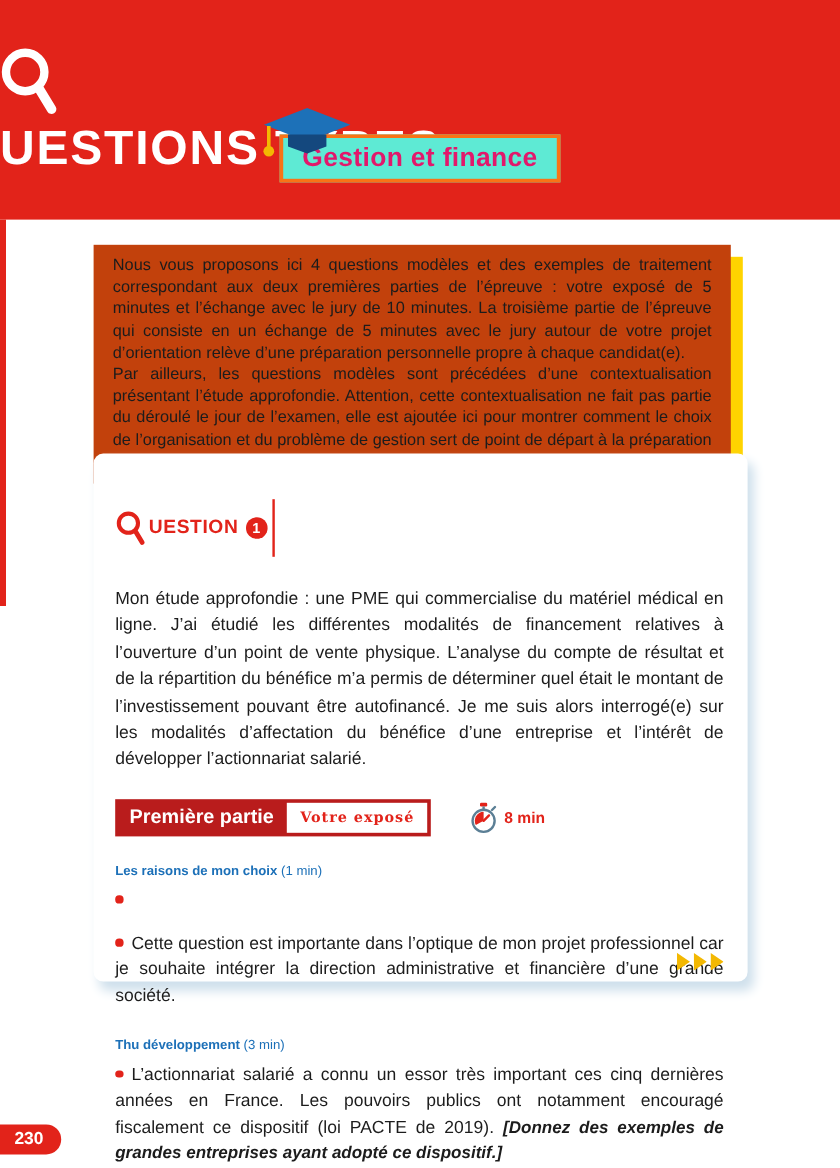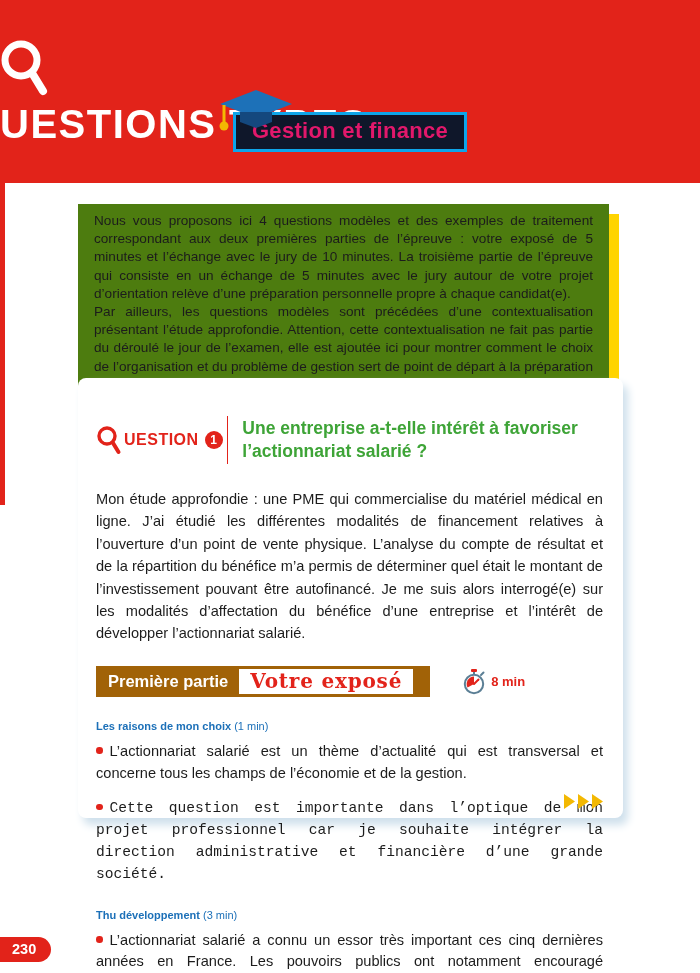--- a/index.html
+++ b/index.html
@@ -32,35 +32,35 @@
   .main-title .title-text {
     color:#ffffff; font-size:40px; font-weight:bold;
     letter-spacing:1.5px; line-height:48px;
   }
   .subject-wrap {
     position:absolute; left:0; top:112px; width:700px;
     display:flex; justify-content:center;
   }
   .subject-badge {
     position:relative;
-    background:#0f172a;
-    border:3px solid #0ea5e9;
+    background:#5eead4;
+    border:3px solid #f97316;
     padding:3px 16px 5px 16px;
   }
   .subject-badge .subject-label {
     color:#e2186b; font-size:22px; font-weight:bold; letter-spacing:0.3px;
   }
   .grad-cap {
     position:absolute; left:-20px; top:-27px;
   }
 
   
   .intro-box {
     position:absolute; left:78px; top:204px; width:531px;
-    background:#4d7c0f;
+    background:#c2410c;
     box-shadow:10px 10px 0 #ffd400;
     padding:8px 16px 9px 16px;
     font-size:13.6px; line-height:18.2px;
     color:#1c1c1c; text-align:justify;
   }
   .intro-box p { margin:0; }
 
   
   .card {
     position:absolute; left:78px; top:378px; width:545px; height:440px;
@@ -94,53 +94,53 @@
   .context-para {
     margin-top:24px;
     font-size:14.6px; line-height:22.4px;
     color:#1c1c1c; text-align:justify;
   }
   .context-para .lead { font-weight:normal; }
 
   
   .part-banner { margin-top:21px; display:flex; align-items:center; }
   .part-bar {
-    background:#a16207; height:31px;
+    background:#b91c1c; height:31px;
     display:flex; align-items:center;
-    padding:0 17px 0 12px;
+    padding:0 3px 0 12px;
   }
   .part-label {
     color:#ffffff; font-size:16.5px; font-weight:bold; padding-right:11px;
   }
   .part-type-box {
     background:#ffffff; height:25px;
     display:flex; align-items:center;
     padding:0 11px;
   }
   .part-type-label {
     font-family:"DejaVu Serif", serif;
-    color:#e2231a; font-size:20px; font-weight:bold; letter-spacing:0.8px;
+    color:#e2231a; font-size:12px; font-weight:bold; letter-spacing:0.8px;
   }
   .timer { display:flex; align-items:center; margin-left:32px; }
   .timer .duration {
     color:#e2231a; font-size:13px; font-weight:bold; margin-left:5px;
   }
 
   
   .section-heading {
     margin-top:23px;
     color:#1c70b8; font-size:11px; font-weight:bold;
   }
   .section-heading .dur { font-weight:normal; }
   .bullet {
     margin-top:9px;
     font-size:14.6px; line-height:21.8px;
     color:#1c1c1c; text-align:justify;
   }
-  .bullet + .bullet { margin-top:14px;font-family:Liberation Mono, monospace; }
+  .bullet + .bullet { margin-top:14px; }
   .dot {
     display:inline-block; width:6.5px; height:6.5px; border-radius:50%;
     background:#e2231a; margin-right:7px; position:relative; top:-2px;
   }
   .bullet .note { font-style:italic; font-weight:bold; font-size:14.2px; }
 
   
   .next-arrows {
     position:absolute; right:20px; bottom:9px;
     display:flex; align-items:center;
@@ -195,21 +195,20 @@
   <div class="question-header">
     <div class="q-label-block">
       <svg width="27" height="31" viewBox="0 0 27 31">
         <circle cx="11" cy="11" r="8" fill="none" stroke="#e2231a" stroke-width="3.4"></circle>
         <line x1="17" y1="18" x2="22.5" y2="27" stroke="#e2231a" stroke-width="4" stroke-linecap="round"></line>
       </svg>
       <span class="q-label">UESTION</span>
       <span class="q-num">1</span>
     </div>
     <div class="q-divider"></div>
-    <div class="q-title">Une entreprise a-t-elle intérêt à favoriser l’actionnariat salarié ?</div>
   </div>
 
   <p class="context-para"><span class="lead">Mon étude approfondie</span><span> : une PME qui commercialise du matériel médical en ligne. J’ai étudié les différentes modalités de financement relatives à l’ouverture d’un point de vente physique. L’analyse du compte de résultat et de la répartition du bénéfice m’a permis de déterminer quel était le montant de l’investissement pouvant être autofinancé. Je me suis alors interrogé(e) sur les modalités d’affectation du bénéfice d’une entreprise et l’intérêt de développer l’actionnariat salarié.</span></p>
 
   <div class="part-banner">
     <div class="part-bar">
       <span class="part-label">Première partie</span>
       <span class="part-type-box">
         <span class="part-type-label">Votre exposé</span>
       </span>
@@ -222,21 +221,21 @@
         <circle cx="12" cy="16" r="9.2" fill="#ffffff" stroke="#5b7f95" stroke-width="2"></circle>
         <path d="M12,16 L12,8.4 A7.6,7.6 0 0,0 5.5,19.5 Z" fill="#e2231a"></path>
         <line x1="12" y1="16" x2="16.5" y2="11.5" stroke="#e2231a" stroke-width="2" stroke-linecap="round"></line>
       </svg>
       <span class="duration">8 min</span>
     </div>
   </div>
 
   <h3 class="section-heading"><span>Les raisons de mon choix</span> <span class="dur">(1 min)</span></h3>
 
-  <p class="bullet"><span class="dot"></span><span>L’actionnariat salarié est un thème d’actualité qui est transversal et concerne tous les champs de l’économie et de la gestion.</span></p>
+  <p class="bullet"><span class="dot"></span></p>
 
   <p class="bullet"><span class="dot"></span><span>Cette question est importante dans l’optique de mon projet professionnel car je souhaite intégrer la direction administrative et financière d’une grande société.</span></p>
 
   <h3 class="section-heading"><span>Thu développement</span> <span class="dur">(3 min)</span></h3>
 
   <p class="bullet"><span class="dot"></span><span>L’actionnariat salarié a connu un essor très important ces cinq dernières années en France. Les pouvoirs publics ont notamment encouragé fiscalement ce dispositif (loi PACTE de 2019). </span><span class="note">[Donnez des exemples de grandes entreprises ayant adopté ce dispositif.]</span></p>
 
   <div class="next-arrows">
     <span class="tri"></span>
     <span class="tri"></span>

